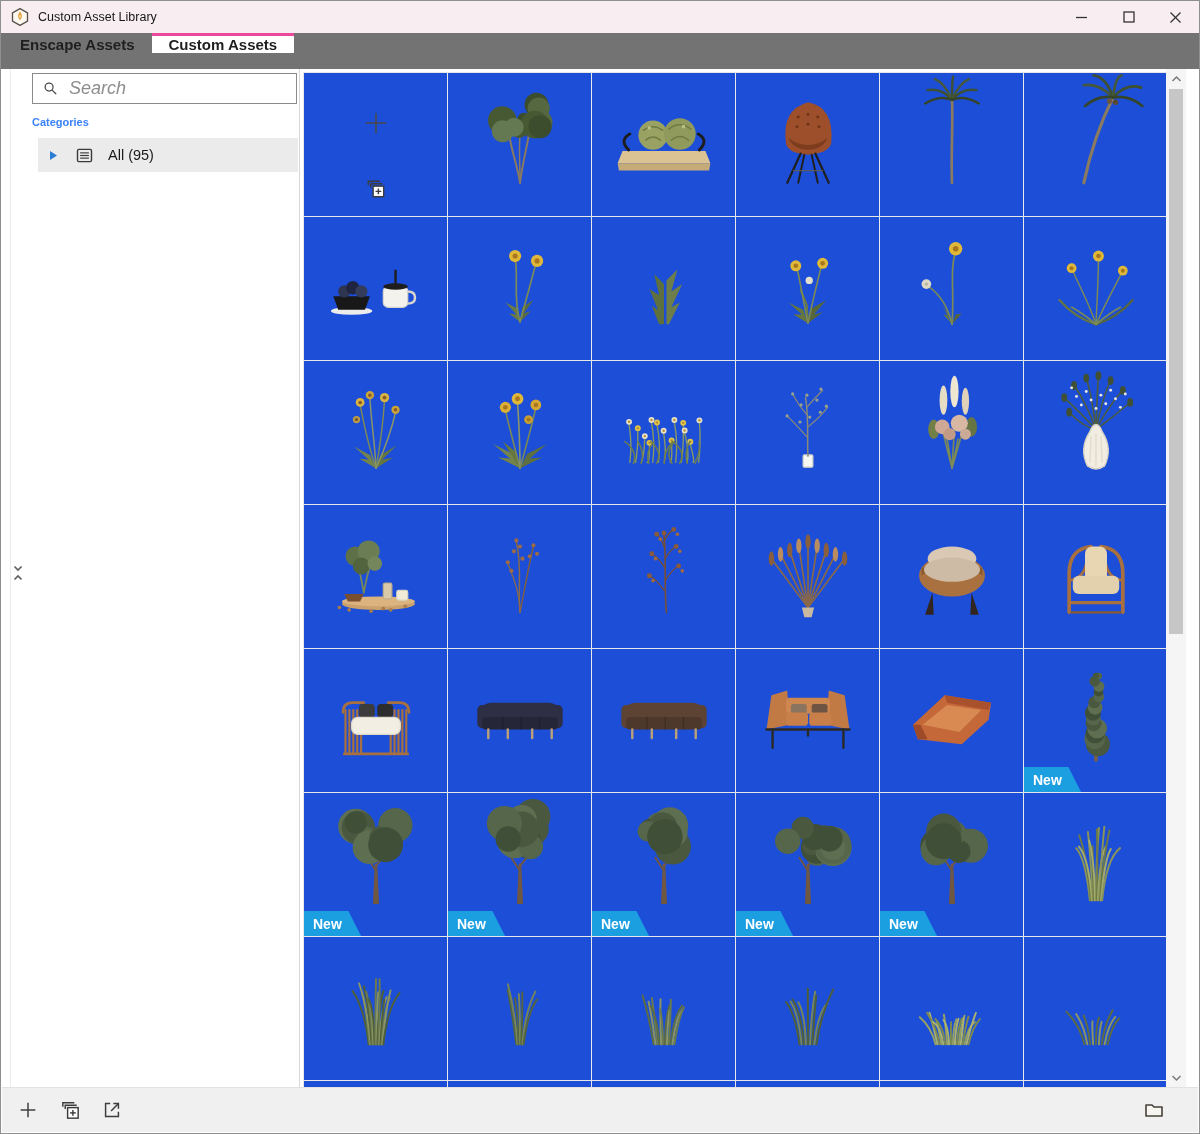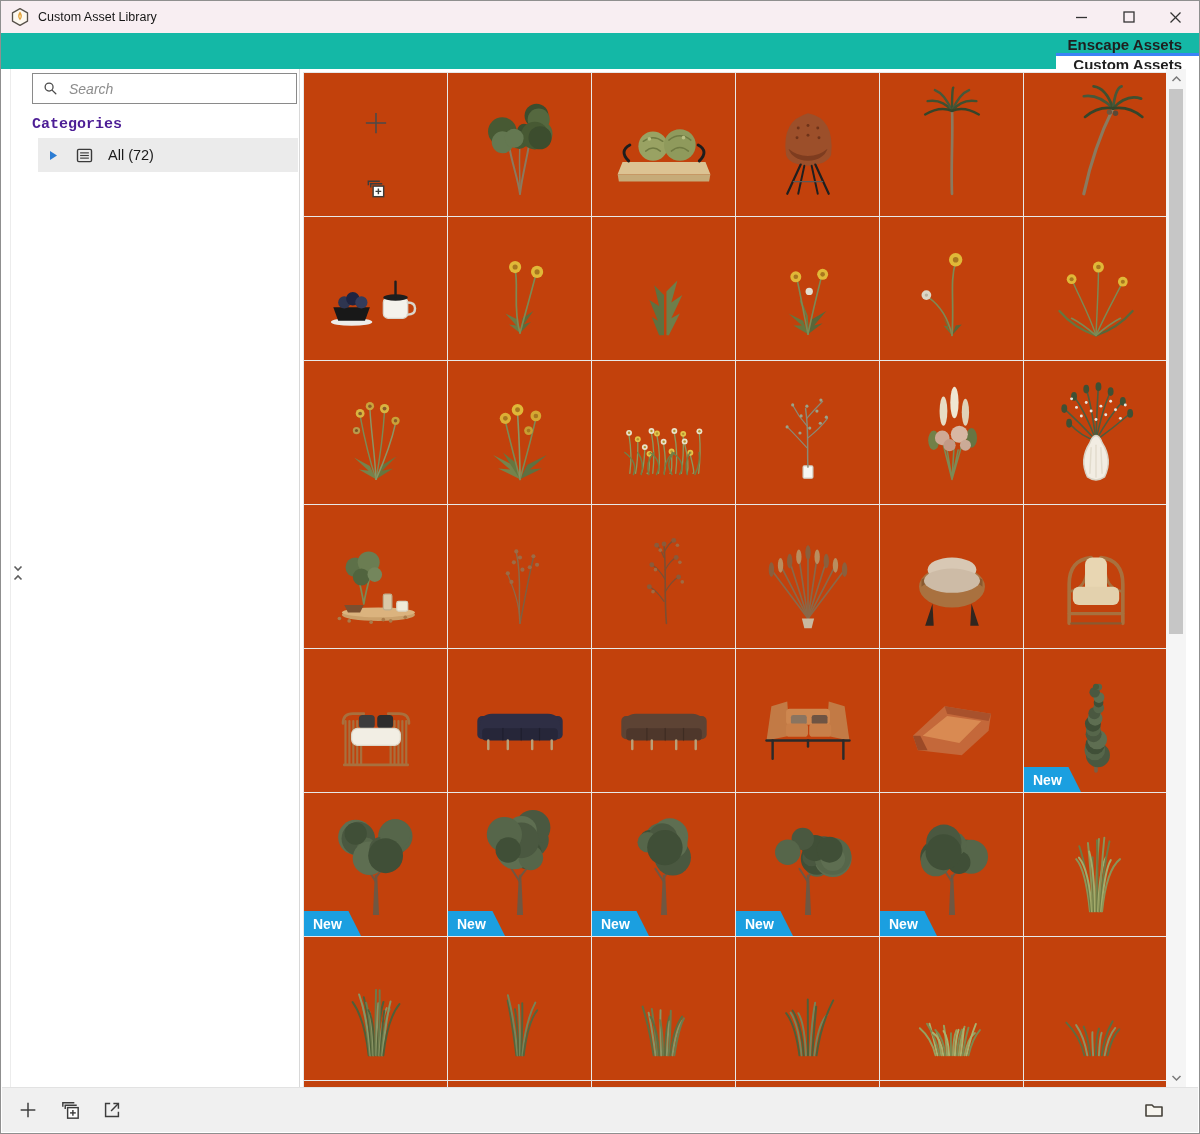--- a/index.html
+++ b/index.html
@@ -6,46 +6,46 @@
     font-family:"Liberation Sans",sans-serif;background:#fff;}
   .window{position:relative;width:1200px;height:1134px;box-sizing:border-box;
     border:1px solid #8f8f8f;background:#fff;}
   
   .titlebar{height:32px;background:#f8eef2;display:flex;align-items:center;padding-left:9px;}
   .logo{width:20px;height:20px;margin-right:8px;display:flex;align-items:center;}
   .title-text{font-size:12.5px;color:#161616;}
   .win-controls{margin-left:auto;display:flex;height:100%;}
   .win-btn{width:47px;height:100%;display:flex;align-items:center;justify-content:center;cursor:default;}
   
-  .tabbar{height:36px;background:#14b8a6;display:flex;align-items:flex-end;padding-left:2px;position:relative;flex-direction:column;}
+  .tabbar{height:36px;background:#737373;display:flex;align-items:flex-start;padding-left:2px;position:relative;}
   .tab{padding:0 17px;display:flex;align-items:center;font-size:15px;font-weight:600;color:#1f1f1f;
     border-top:3px solid transparent;}
-  .tab.active{background:#fff;border-top:3px solid #3b82f6;}
+  .tab.active{background:#fff;border-top:3px solid #ec4899;}
   
   .main{position:absolute;top:68px;left:1px;right:1px;bottom:46px;background:#fff;}
   .sidebar{position:absolute;left:0;top:0;bottom:0;width:297px;border-right:1px solid #d8d8d8;}
   .rail-line{position:absolute;left:8px;top:0;bottom:0;width:1px;background:#ececec;}
   .collapse-handle{position:absolute;left:9px;top:496px;width:14px;display:flex;flex-direction:column;
     align-items:center;gap:2px;cursor:pointer;}
   .search-box{position:absolute;left:30px;top:4px;width:265px;height:31px;border:1px solid #8a8a8a;
     background:#fff;display:flex;align-items:center;padding:0 9px;gap:8px;box-sizing:border-box;}
-  .search-box input{border:none;outline:none;flex:1;font-size:14px;color:#c2410c;min-width:0;
+  .search-box input{border:none;outline:none;flex:1;font-size:18px;color:#c2410c;min-width:0;
     font-family:"Liberation Sans",sans-serif;background:transparent;}
   .search-box input::placeholder{font-style:italic;color:#8d8d8d;}
-  .cat-header{position:absolute;left:30px;top:47px;font-size:15px;font-weight:bold;color:#4c1d95;font-family:Liberation Mono, monospace;}
+  .cat-header{position:absolute;left:30px;top:47px;font-size:11px;font-weight:bold;color:#3b82f6;}
   .tree{position:absolute;left:36px;top:69px;width:260px;}
   .tree-row{height:34px;display:flex;align-items:center;font-size:14.5px;color:#1a1a1a;cursor:default;}
   .tree-row.selected{background:#ebebeb;}
   .tr-arrow{width:12px;margin-left:11px;display:flex;align-items:center;}
   .tr-icon{width:22px;height:22px;margin-left:13px;margin-right:12px;display:flex;align-items:center;}
   
   .grid-wrap{position:absolute;left:301px;top:3px;width:865px;height:1017px;overflow:hidden;}
   .grid{display:grid;grid-template-columns:repeat(6,143px);grid-auto-rows:143px;gap:1px;
     background:#e8e8e8;border:1px solid #e8e8e8;width:863px;}
-  .tile{background:#c2410c;display:flex;align-items:center;justify-content:center;position:relative;cursor:pointer;}
+  .tile{background:#1d4ed8;display:flex;justify-content:center;position:relative;cursor:pointer;}
   .tile.blank{cursor:default;}
   .badge{position:absolute;left:0;bottom:0;height:25px;width:57px;box-sizing:border-box;
     padding:0 0 0 9px;background:#1b9fe0;color:#fff;font-size:14px;font-weight:bold;
     display:flex;align-items:center;clip-path:polygon(0 0,78% 0,100% 100%,0 100%);}
   .add-plus{position:absolute;left:50%;top:52px;transform:translate(-50%,-50%);}
   .add-batch{position:absolute;left:50%;top:118px;transform:translate(-50%,-50%);}
   
   .scrollbar{position:absolute;right:12px;top:0;bottom:0;width:20px;background:#f5f5f5;}
   .sb-btn{position:absolute;left:0;width:20px;height:17px;display:flex;align-items:center;justify-content:center;cursor:pointer;}
   .sb-up{top:1px;} .sb-down{bottom:1px;}
@@ -130,21 +130,21 @@
               </svg>
             </span>
             <span class="tr-icon">
               <svg width="21" height="21" viewBox="0 0 24 24" fill="none" stroke="#3a3a3a" stroke-width="1.6">
                 <rect x="4" y="5" width="16" height="14" rx="1.5"></rect>
                 <line x1="7" y1="9" x2="17" y2="9" stroke-width="1.3"></line>
                 <line x1="7" y1="12" x2="17" y2="12" stroke-width="1.3"></line>
                 <line x1="7" y1="15" x2="17" y2="15" stroke-width="1.3"></line>
               </svg>
             </span>
-            <span>All (72)</span>
+            <span>All (95)</span>
           </div>
         </div>
     </div>
 
     <div class="grid-wrap">
       <div class="grid">
           <div class="tile">
             <span class="add-plus"><svg width="27" height="27" viewBox="0 0 24 24">
                 <line x1="12" y1="3" x2="12" y2="21" stroke="#4a4a4a" stroke-width="1.4"></line>
                 <line x1="3" y1="12" x2="21" y2="12" stroke="#4a4a4a" stroke-width="1.4"></line>

